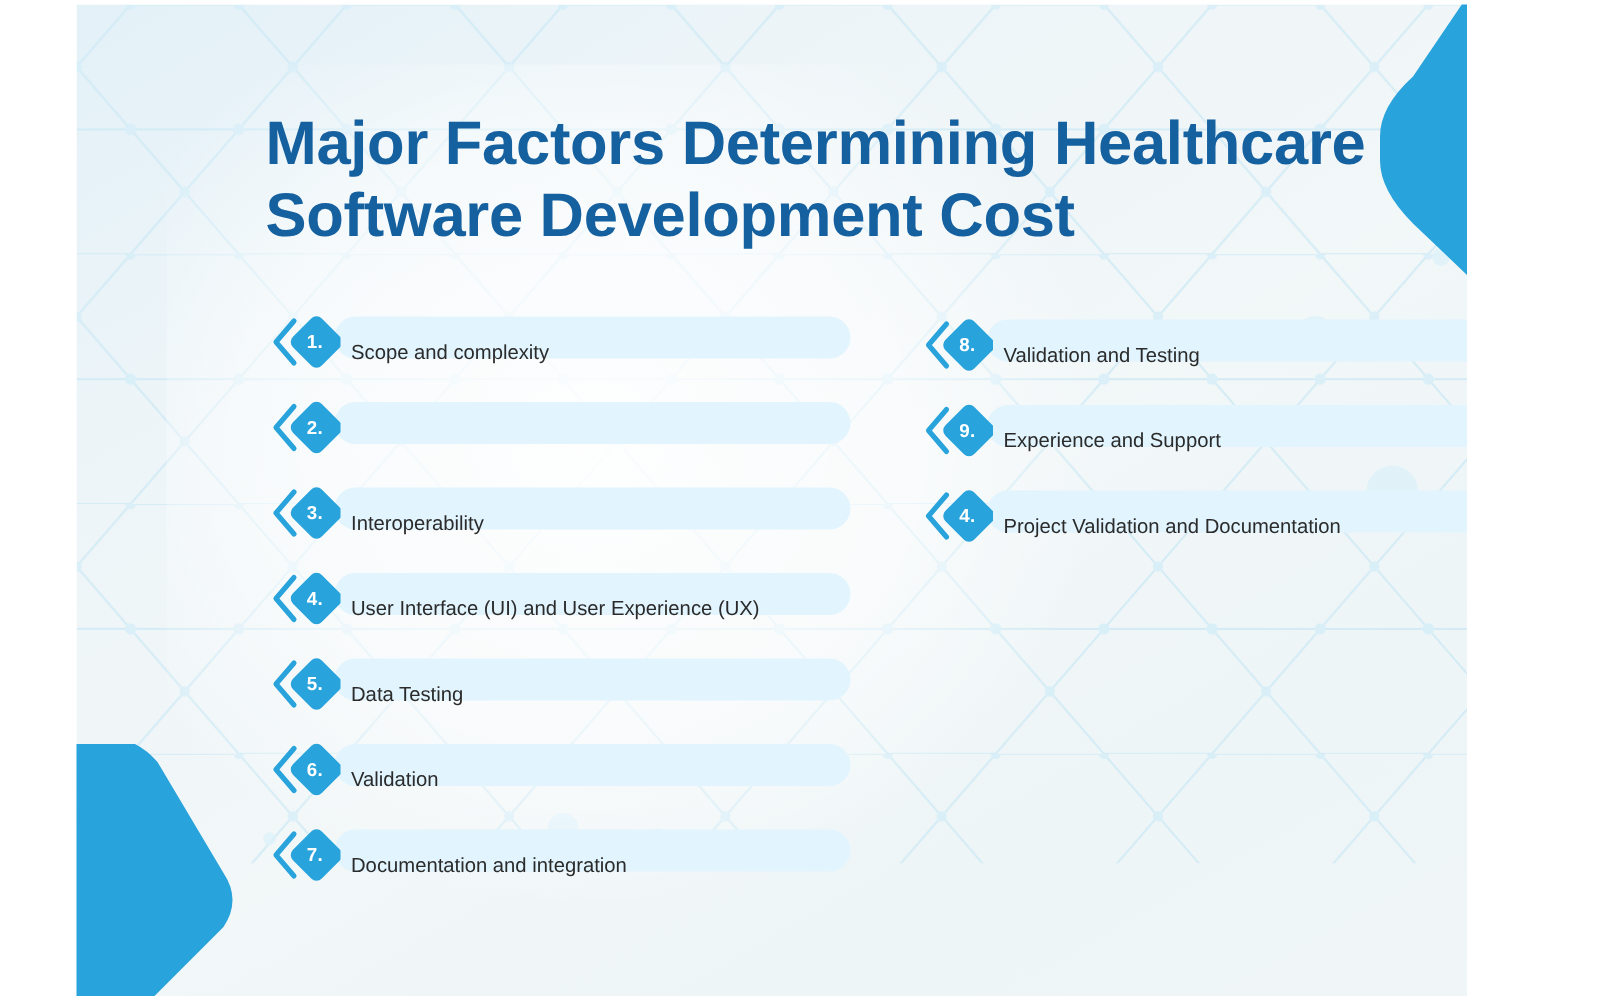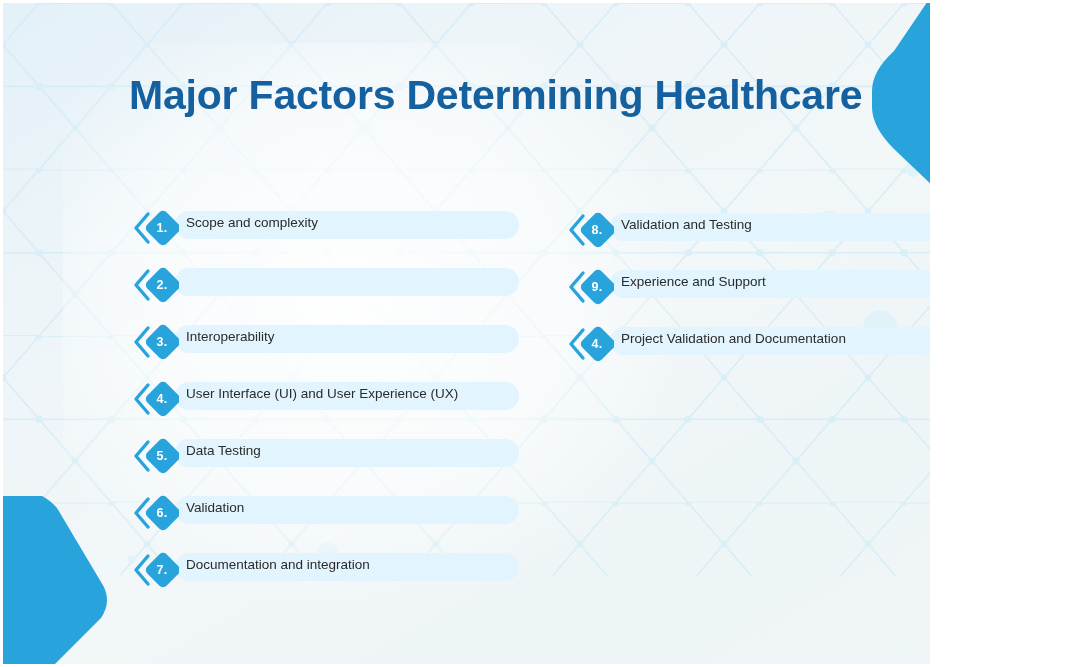--- a/index.html
+++ b/index.html
@@ -17,20 +17,21 @@
   
   .canvas {
     position: relative;
     width: 933px;
     height: 667px;
     box-sizing: border-box;
     border: 3px solid #ffffff;
     background:
       linear-gradient(150deg, #e3f1f8 0%, #eef5f8 28%, #f2f7f8 55%, #eef5f7 78%, #f0f6f8 100%);
     overflow: hidden;
+    margin-left: 48px;
   }
 
   
   .hexmesh {
     position: absolute;
     inset: 0;
     pointer-events: none;
     opacity: .85;
   }
 
@@ -98,21 +99,21 @@
     height: 28px;
     border-radius: 14px;
     background: #e2f4fd;
   }
   .col-left  .pill { width: 344px; }
   .col-right .pill { width: 344px; }
 
   .pill-label {
     position: absolute;
     left: 55px;
-    top: 1px;
+    top: 13px;
     height: 28px;
     line-height: 28px;
     font-size: 13.5px;
     color: #2b2b2b;
     white-space: nowrap;
   }
 
   
   .marker {
     position: absolute;
@@ -177,20 +178,21 @@
   <svg class="corner-tr" viewBox="0 0 120 196">
     <path d="M120 -10 L120 190 L78 150 Q56 128 56 108 L56 92 Q56 72 78 52 Z" fill="#29a3dc"></path>
   </svg>
 
   <svg class="corner-bl" viewBox="0 0 120 172">
     <path d="M0 10 Q0 -4 18 -4 L26 -4 Q44 -4 58 12 L102 86 Q114 104 102 122 L48 176 L0 176 Z" fill="#29a3dc"></path>
   </svg>
 
   <div class="title">
     <div>Major Factors Determining Healthcare</div>
+    <div>Software Development Cost</div>
   </div>
 
   <div class="col col-left">
 
     <div class="row">
       <div class="pill"></div>
       <div class="marker">
         <svg width="48" height="40" viewBox="0 0 48 40">
           <path d="M17 6 L5 20 L17 34" fill="none" stroke="#29a3dc" stroke-width="3.4" stroke-linecap="round" stroke-linejoin="round"></path>
           <rect x="18.4" y="6.4" width="27.2" height="27.2" rx="5" ry="5" transform="rotate(45 32 20)" fill="#29a3dc"></rect>

